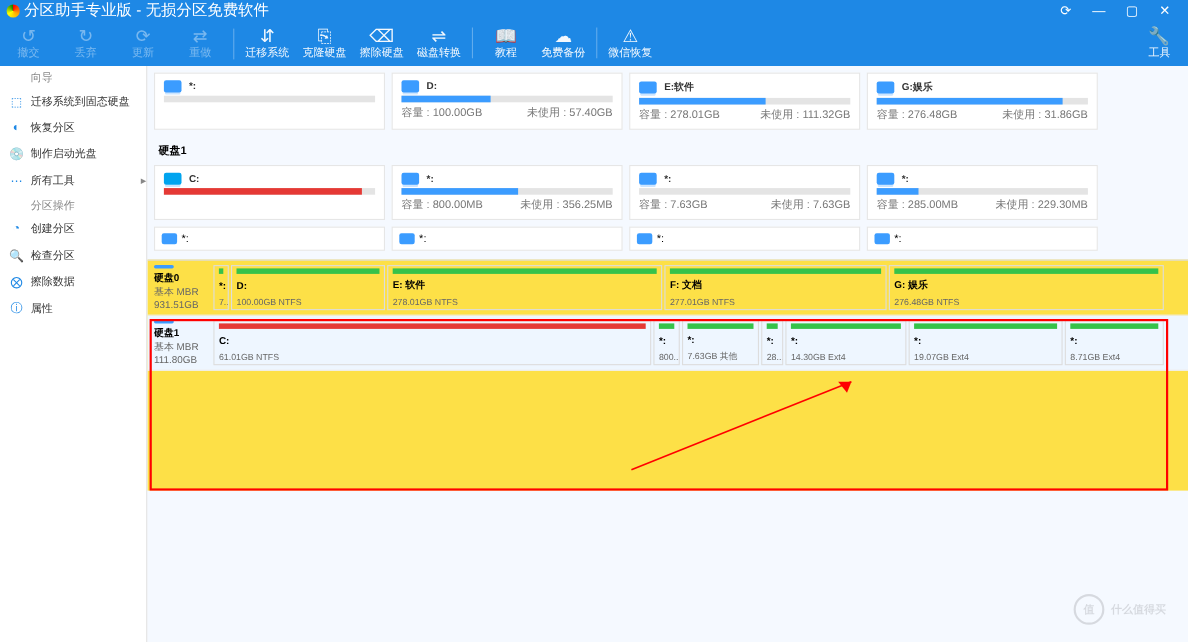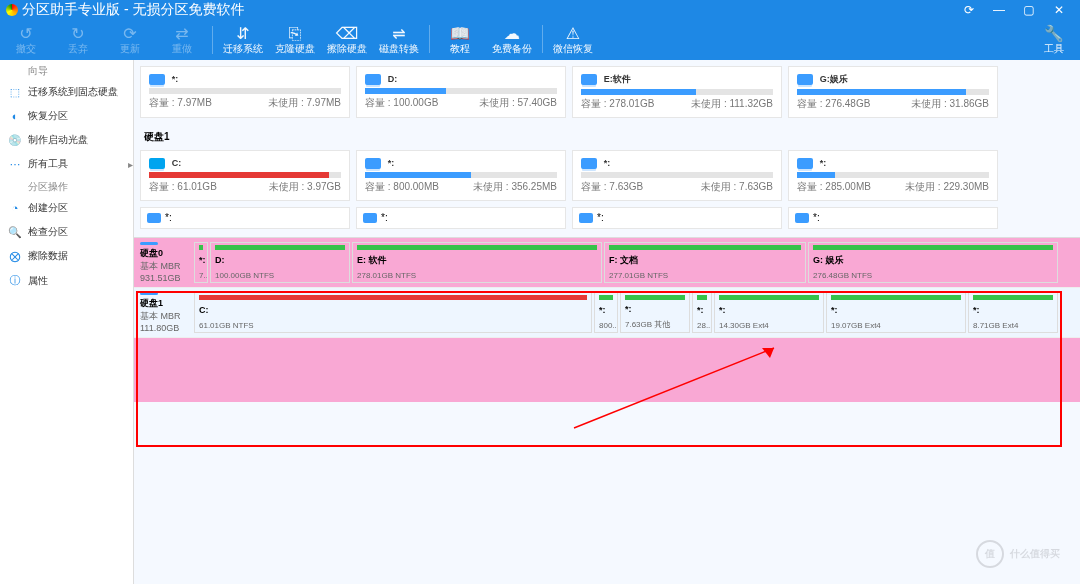--- a/index.html
+++ b/index.html
@@ -26,21 +26,21 @@
 .part-card .drive-icon { display:inline-block; width:16px; height:11px; background:#3b9cff; border-radius:2px; vertical-align:middle; margin-right:4px; box-shadow: 0 3px 0 -1px #cce5ff; }
 .part-card .drive-icon.win { background: linear-gradient(#00a4ef 50%, #00a4ef 50%); }
 .part-card .pname { font-size: 9px; font-weight: bold; color: #333; }
 .part-card .pbar { height: 6px; background: #e4e4e4; margin: 3px 0 2px; position: relative; }
 .part-card .pbar .pfill { position: absolute; height: 100%; top: 0; left: 0; }
 .part-card .prow { display: flex; justify-content: space-between; color: #777; font-size: 9px; }
 .disk-label { font-weight: bold; padding: 6px 10px 0; font-size:10px; }
 .tiny-row { display:flex; flex-wrap:wrap; gap:6px; padding:0 6px 6px; }
 .tiny-card { background:#fff; border:1px solid #e6e6e6; padding:4px 6px; width:210px; height:22px; display:flex; align-items:center; overflow:hidden;}
 .tiny-card .drive-icon{ display:inline-block; width:14px; height:10px; background:#3b9cff; border-radius:2px; margin-right:4px;}
-.bottom-panel { background:#f9a8d4; border-top:1px solid #ddd; margin-top:2px; height:165px; position:relative; }
+.bottom-panel { background:#fde047; border-top:1px solid #ddd; margin-top:2px; height:210px; position:relative; }
 .disk-row { display:flex; align-items:stretch; border-bottom:1px solid #eee; height:50px; }
 .disk-info { width:60px; padding:4px 6px; display:flex; flex-direction:column; justify-content:center; }
 .disk-info .di-icon{display:inline-block;width:18px;height:12px;background:#3b9cff;border-radius:2px;margin-bottom:2px;}
 .disk-info b{font-size:9px;}
 .disk-info span{font-size:9px;color:#666;}
 .partitions { flex:1; display:flex; gap:2px; padding:4px 4px 4px 0; }
 .pblock { border:1px solid #ddd; display:flex; flex-direction:column; justify-content:space-between; padding:2px 4px; overflow:hidden;}
 .pblock .pb-bar { height:5px; }
 .pblock .pb-name { font-size:9px; font-weight:bold; white-space:nowrap; }
 .pblock .pb-size { font-size:8px; color:#666; white-space:nowrap; }
@@ -171,24 +171,20 @@
   </div>
 
   <div class="content">
     <div id="grid0" class="part-grid">
         <div class="part-card">
        <div><span class="drive-icon"></span>
        <span class="pname">*:</span></div>
        <div class="pbar">
             <div class="pfill" style="width:0%;background:#3b9cff;"></div>
           </div>
-       <div class="prow">
-         <span><span>容量 :</span> 7.97MB</span>
-         <span><span>未使用 :</span> 7.97MB</span>
-       </div>
      </div>
         <div class="part-card">
        <div><span class="drive-icon"></span>
        <span class="pname">D:</span></div>
        <div class="pbar">
             <div class="pfill" style="width:42%;background:#3b9cff;"></div>
           </div>
        <div class="prow">
          <span><span>容量 :</span> 100.00GB</span>
          <span><span>未使用 :</span> 57.40GB</span>
@@ -218,24 +214,20 @@
      </div>
       </div>
     <div class="disk-label">硬盘1</div>
     <div id="grid1" class="part-grid">
         <div class="part-card">
        <div><span class="drive-icon win"></span>
        <span class="pname">C:</span></div>
        <div class="pbar">
             <div class="pfill" style="width:94%;background:#e53935;"></div>
           </div>
-       <div class="prow">
-         <span><span>容量 :</span> 61.01GB</span>
-         <span><span>未使用 :</span> 3.97GB</span>
-       </div>
      </div>
         <div class="part-card">
        <div><span class="drive-icon"></span>
        <span class="pname">*:</span></div>
        <div class="pbar">
             <div class="pfill" style="width:55%;background:#3b9cff;"></div>
           </div>
        <div class="prow">
          <span><span>容量 :</span> 800.00MB</span>
          <span><span>未使用 :</span> 356.25MB</span>

